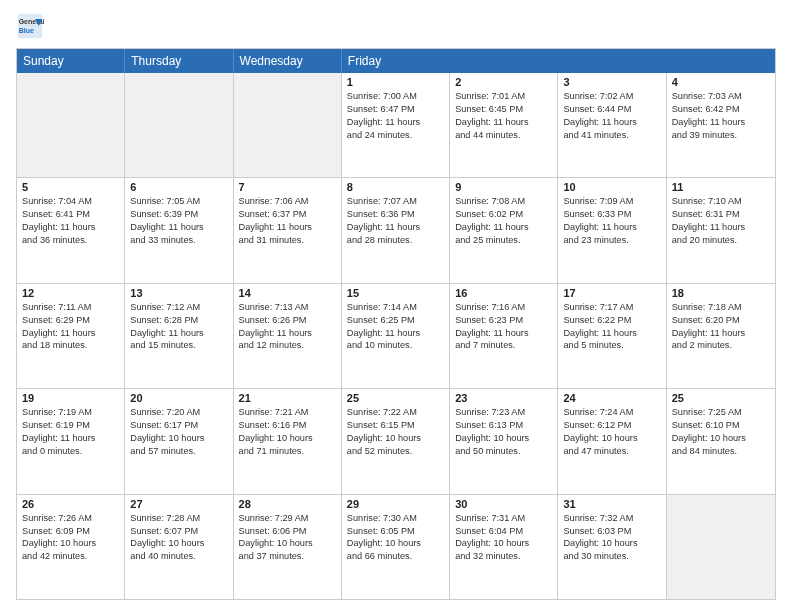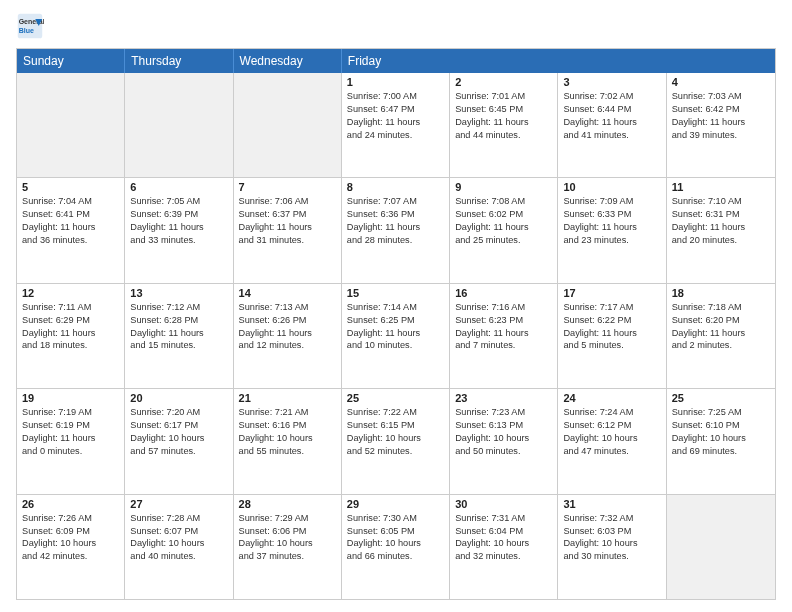--- a/index.html
+++ b/index.html
@@ -287,21 +287,21 @@
             <div class="cell-line">Sunrise: 7:20 AM</div>
             <div class="cell-line">Sunset: 6:17 PM</div>
             <div class="cell-line">Daylight: 10 hours</div>
             <div class="cell-line">and 57 minutes.</div>
           </div>
           <div class="cal-cell">
             <div class="day-number">21</div>
             <div class="cell-line">Sunrise: 7:21 AM</div>
             <div class="cell-line">Sunset: 6:16 PM</div>
             <div class="cell-line">Daylight: 10 hours</div>
-            <div class="cell-line">and 55 minutes.</div>
+            <div class="cell-line">and 71 minutes.</div>
           </div>
           <div class="cal-cell">
             <div class="day-number">25</div>
             <div class="cell-line">Sunrise: 7:22 AM</div>
             <div class="cell-line">Sunset: 6:15 PM</div>
             <div class="cell-line">Daylight: 10 hours</div>
             <div class="cell-line">and 52 minutes.</div>
           </div>
           <div class="cal-cell">
             <div class="day-number">23</div>
@@ -315,21 +315,21 @@
             <div class="cell-line">Sunrise: 7:24 AM</div>
             <div class="cell-line">Sunset: 6:12 PM</div>
             <div class="cell-line">Daylight: 10 hours</div>
             <div class="cell-line">and 47 minutes.</div>
           </div>
           <div class="cal-cell">
             <div class="day-number">25</div>
             <div class="cell-line">Sunrise: 7:25 AM</div>
             <div class="cell-line">Sunset: 6:10 PM</div>
             <div class="cell-line">Daylight: 10 hours</div>
-            <div class="cell-line">and 69 minutes.</div>
+            <div class="cell-line">and 84 minutes.</div>
           </div>
         </div>
         <div class="cal-row">
           <div class="cal-cell">
             <div class="day-number">26</div>
             <div class="cell-line">Sunrise: 7:26 AM</div>
             <div class="cell-line">Sunset: 6:09 PM</div>
             <div class="cell-line">Daylight: 10 hours</div>
             <div class="cell-line">and 42 minutes.</div>
           </div>

